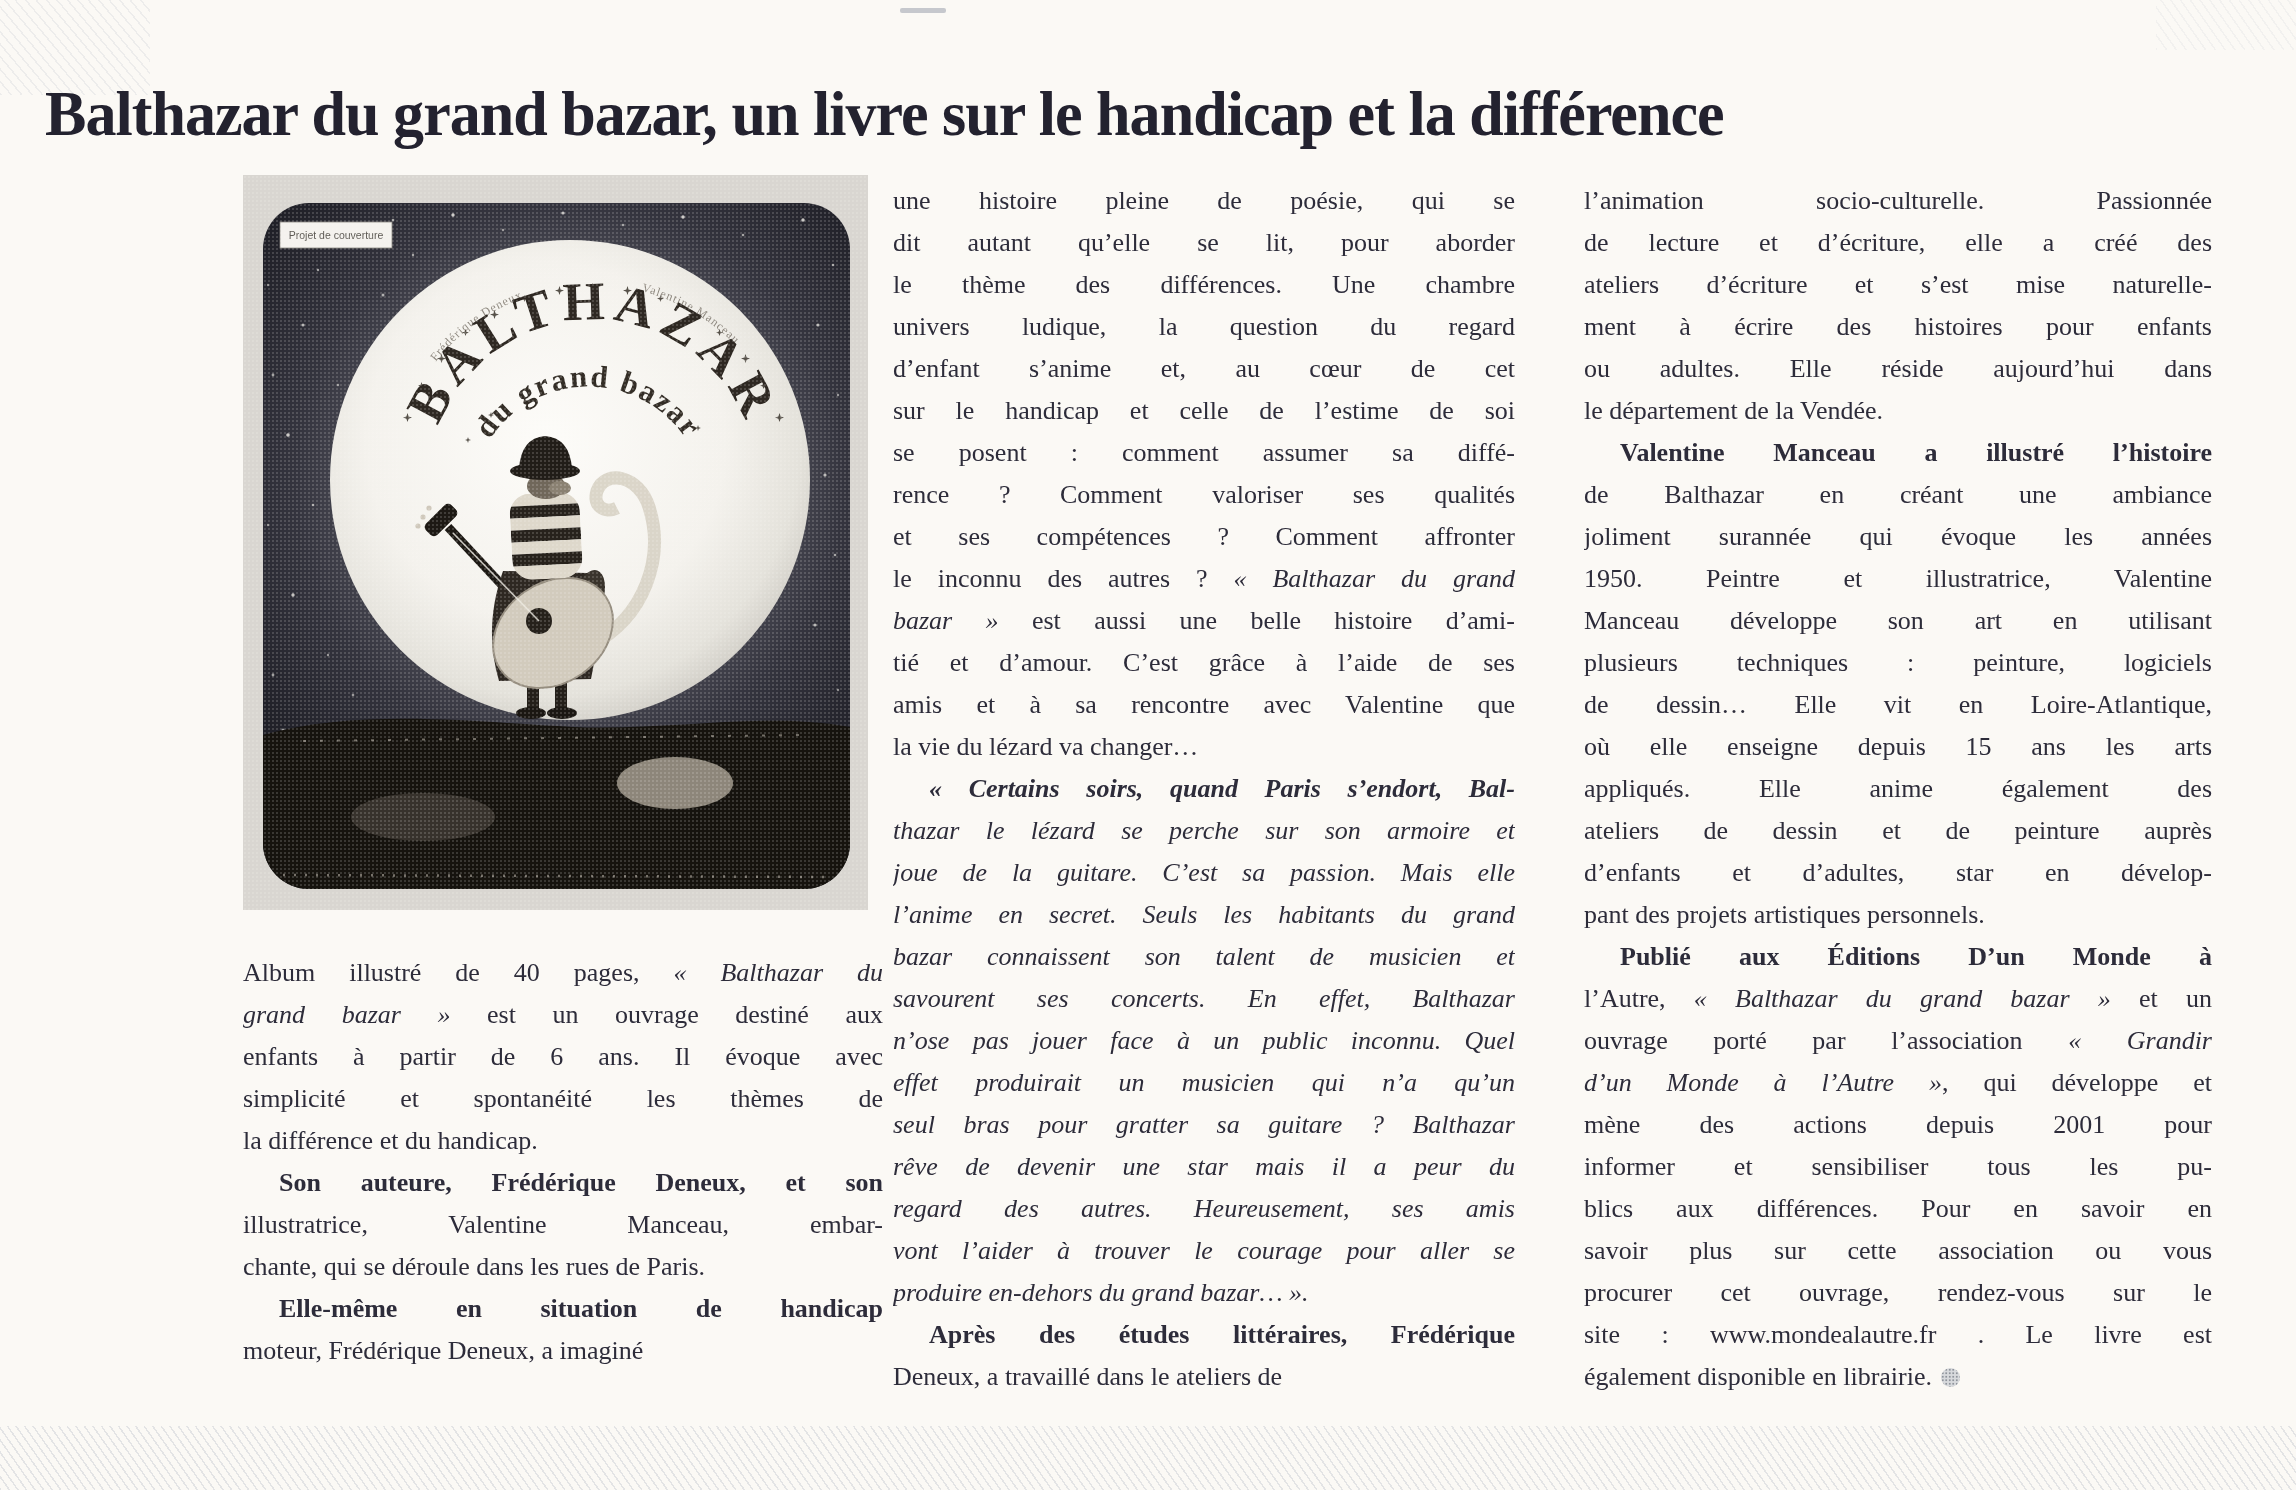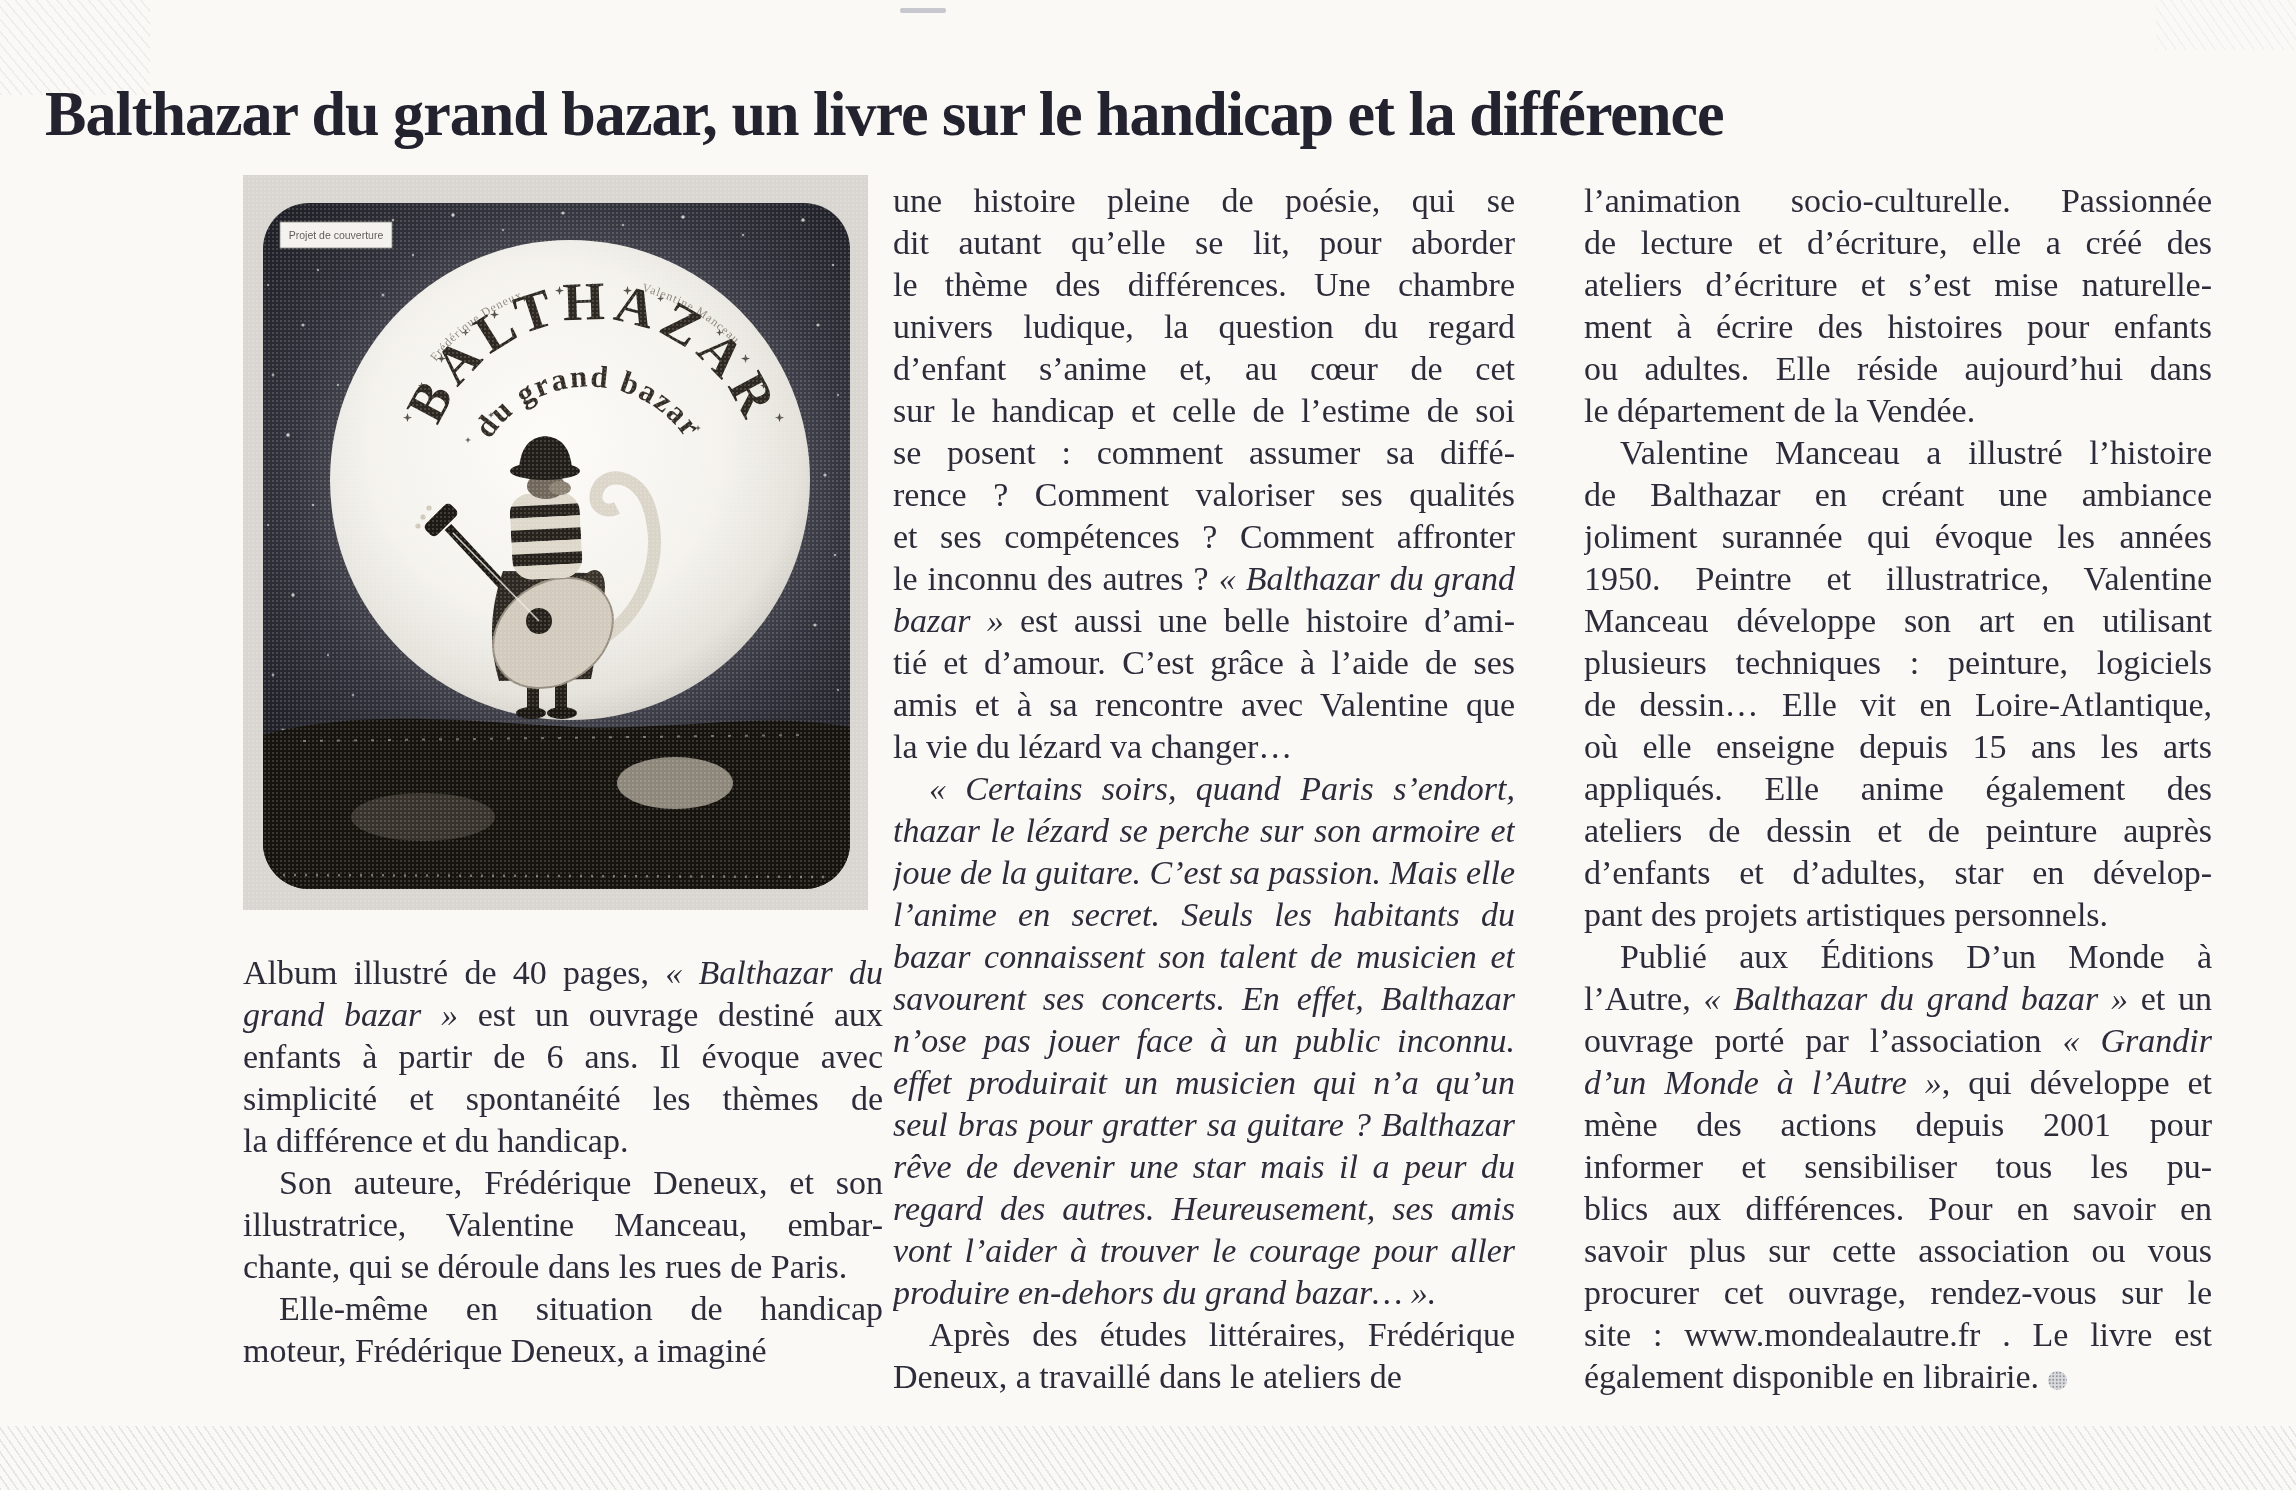--- a/index.html
+++ b/index.html
@@ -40,30 +40,30 @@
   
   .cover-photo{position:absolute;left:243px;top:175px;width:625px;height:735px;}
   .cover-photo svg{display:block;}
   .halftone{
     position:absolute;left:0;top:0;width:625px;height:735px;
     background-image:radial-gradient(rgba(250,248,244,.16) 1px, transparent 1.3px);
     background-size:4px 4px;pointer-events:none;
   }
 
   
-  .col{position:absolute;font-size:34px;}
+  .col{position:absolute;font-size:26px;}
   .col-caption{left:243px;top:952px;width:640px;}
   .col-middle{left:893px;top:180px;width:622px;}
   .col-right{left:1540px;top:180px;width:628px;margin-left:44px;}
   .line{
     height:42px;line-height:42px;overflow:hidden;
     text-align:justify;text-align-last:left;
   }
   .line.j{text-align-last:justify;}
-  .line.ind{padding-left:36px;}
+  .line.ind{padding-left:36px;font-weight:bold;}
   .it{font-style:italic;}
   .end-marker{
     display:inline-block;width:19px;height:19px;margin-left:9px;
     border-radius:50%;vertical-align:-2px;
     background-color:#d7d9dc;
     background-image:radial-gradient(#8e939b 0.9px, transparent 1.2px);
     background-size:3.5px 3.5px;
   }
 </style>
 </head>

